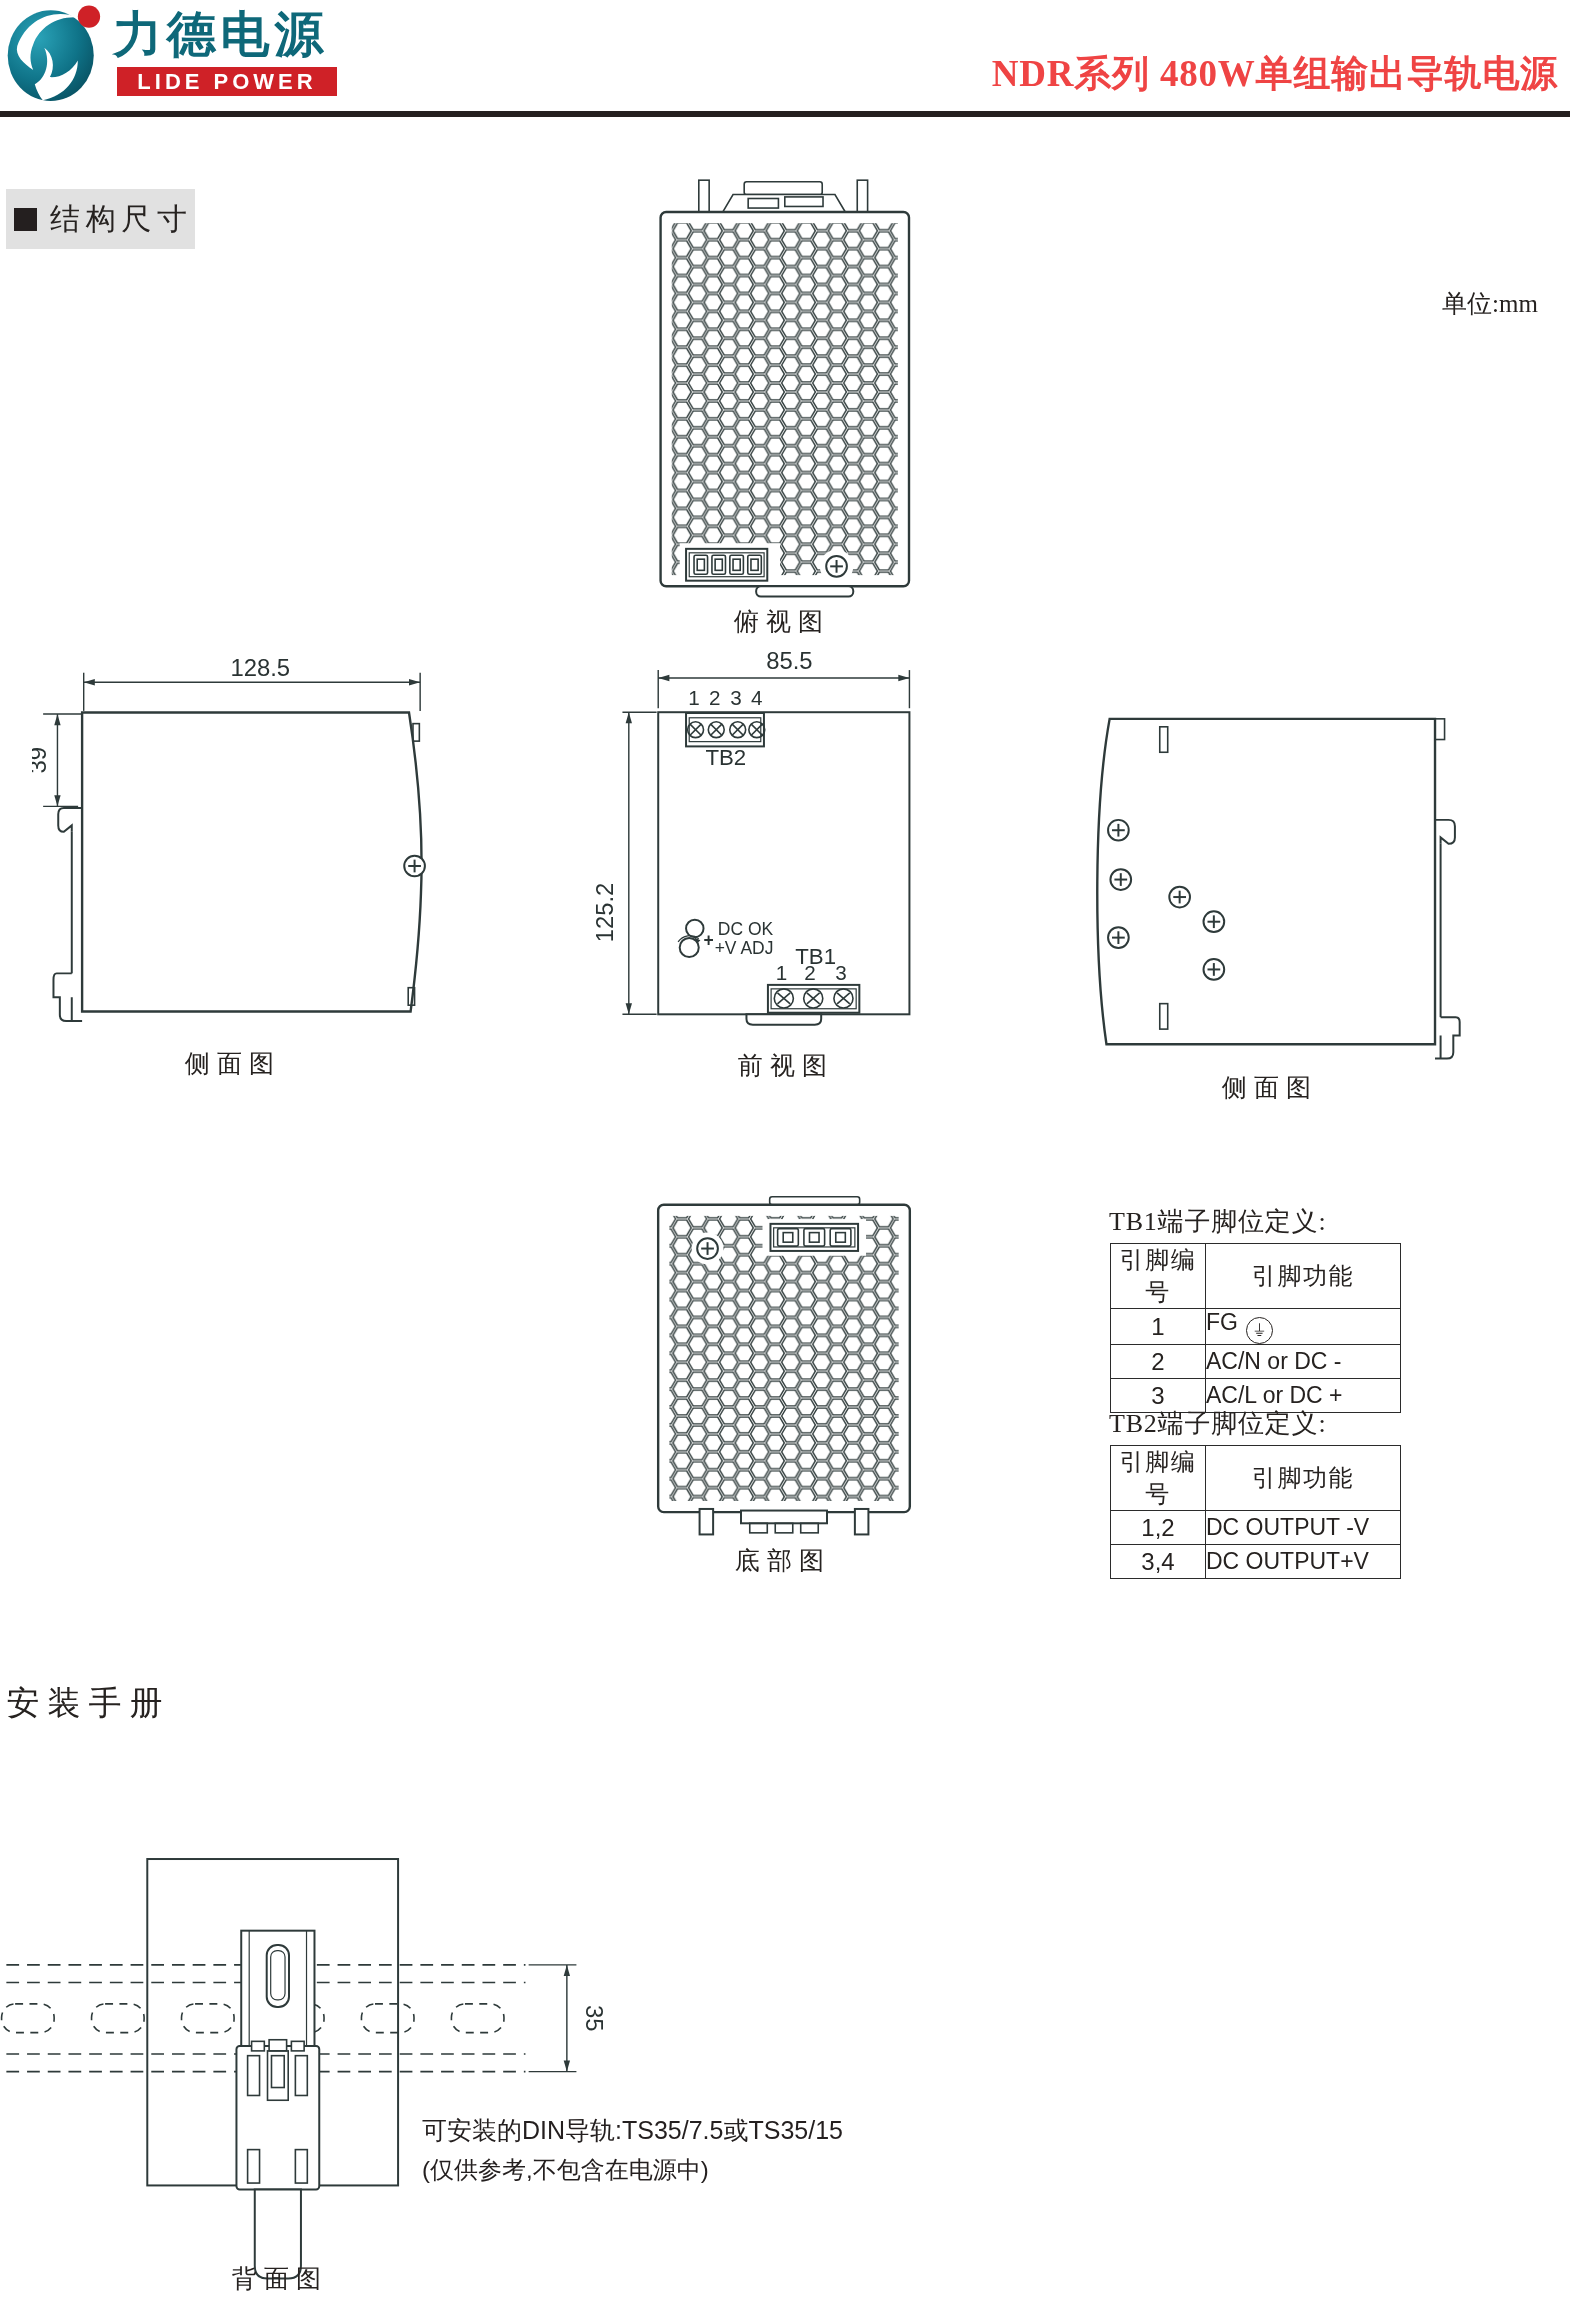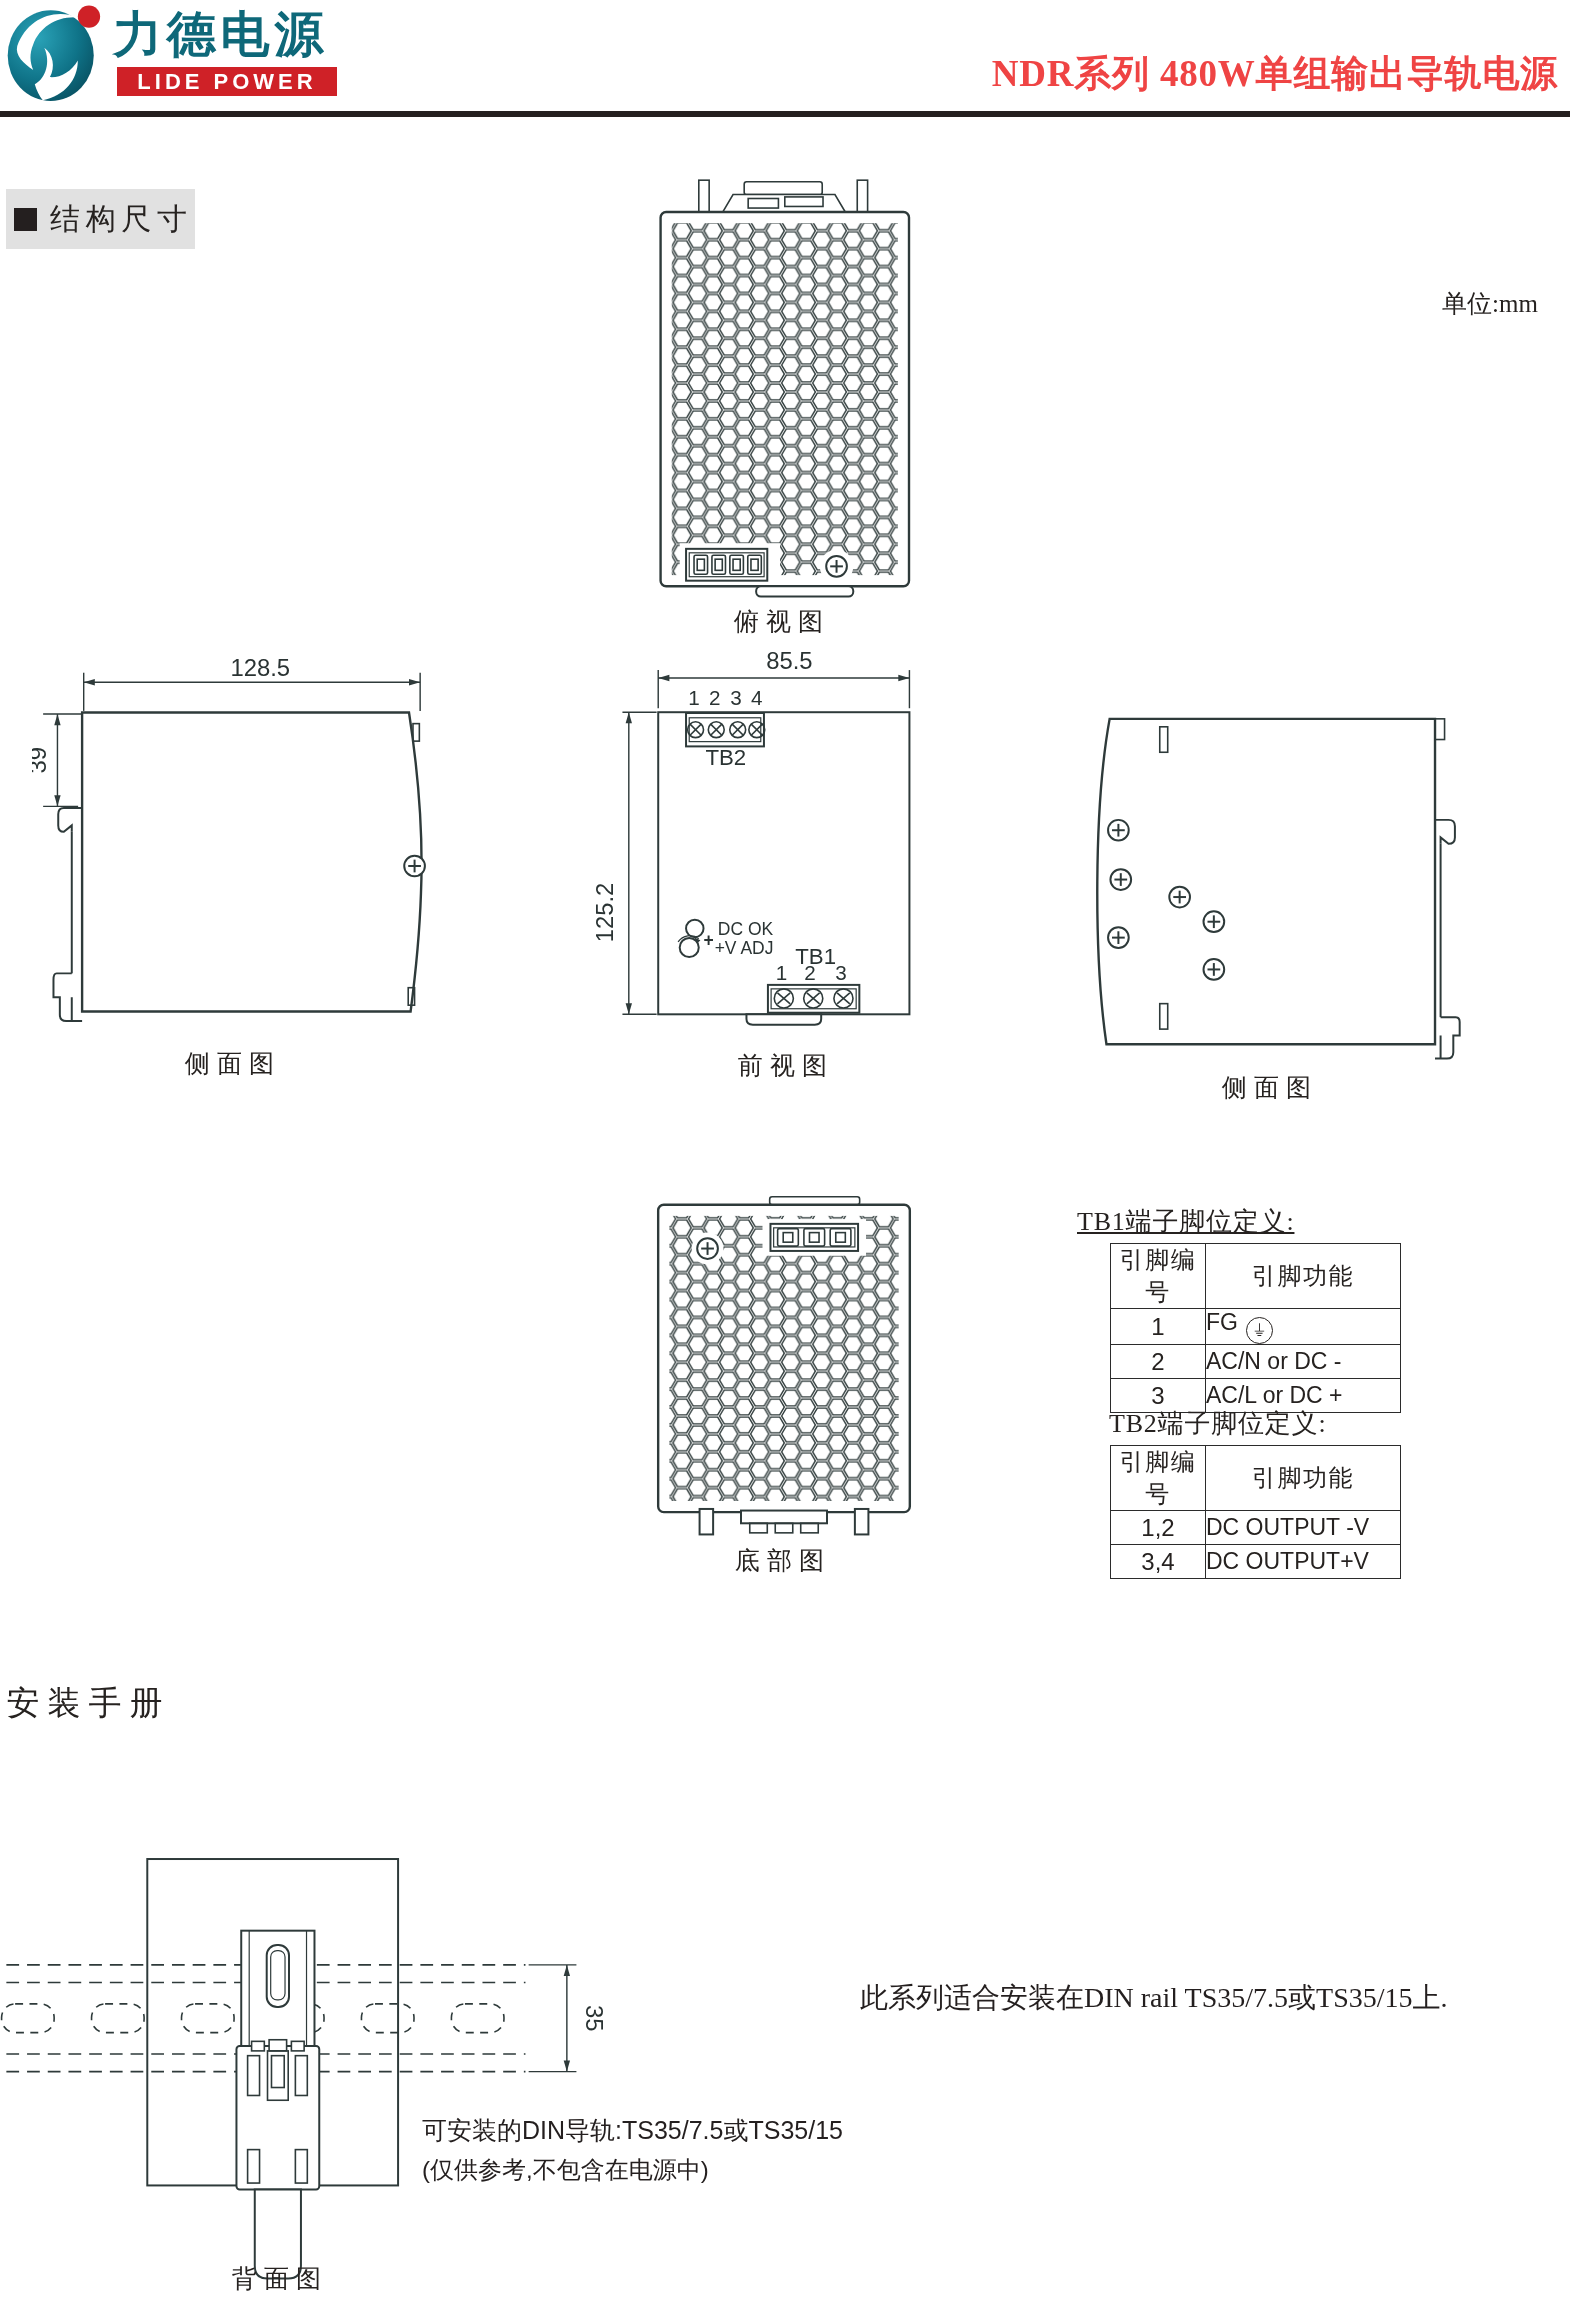--- a/index.html
+++ b/index.html
@@ -270,21 +270,21 @@
       <g class="ln" stroke-width="2.5">
         <path d="M445,177 H462 Q470,177 470,185 V199 Q470,207 462,207 L452,199 V207"></path>
         <line x1="452" y1="207" x2="452" y2="425"></line>
         <path d="M452,425 H471 Q476,425 476,431 V448 H468 V469 Q468,477 460,477 H445"></path>
         <line x1="452" y1="448" x2="452" y2="477"></line>
       </g>
     </svg>
   </div>
   <div class="abs dlabel" style="left:1270px;top:1071px;">侧面图</div>
 
-  <div class="abs tb-title" style="left:1077px;top:1204px;text-decoration:underline;">TB1端子脚位定义:</div>
+  <div class="abs tb-title" style="left:1109px;top:1204px;">TB1端子脚位定义:</div>
   <table class="pins abs" style="left:1110px;top:1243px;">
     <tbody>
         <tr>
       <th style="width:94px;">引脚编号</th>
       <th style="width:194px;">引脚功能</th>
     </tr>
     <tr>
       <td class="pin">1</td>
       <td class="fn">
         <span>FG</span><span class="gnd">⏚</span>
@@ -411,19 +411,18 @@
         <line x1="664" y1="148" x2="724" y2="148"></line>
         <line x1="664" y1="282" x2="724" y2="282"></line>
         <line x1="712" y1="148" x2="712" y2="282"></line>
       </g>
       <polygon class="arr" points="712,148 708,162 716,162"></polygon>
         <polygon class="arr" points="712,282 708,268 716,268"></polygon>
       <text transform="translate(736,215) rotate(90)" text-anchor="middle" font-size="30">35</text>
     </svg>
   </div>
 
-  <div class="abs note-series">此系列适合安装在DIN rail TS35/7.5或TS35/15上.</div>
   <div class="abs note-rail1">可安装的DIN导轨:TS35/7.5或TS35/15</div>
   <div class="abs note-rail2">(仅供参考,不包含在电源中)</div>
   <div class="abs dlabel" style="left:280px;top:2262px;">背面图</div>
 
 </div>
 
 
 </body></html>

